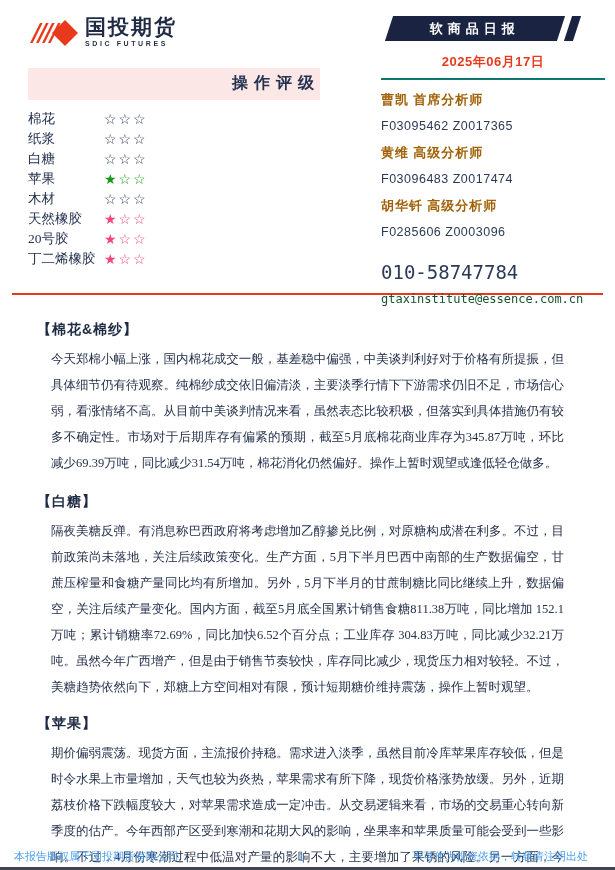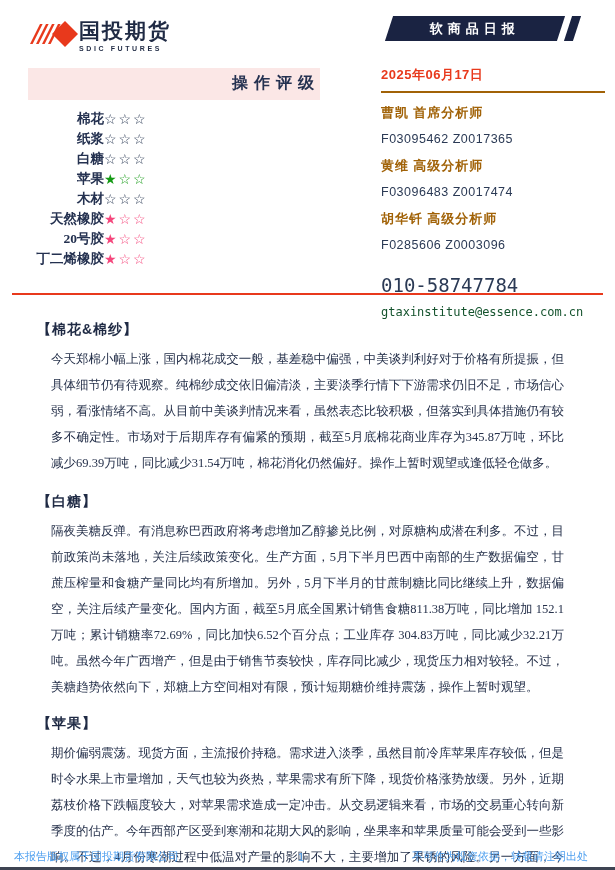--- a/index.html
+++ b/index.html
@@ -5,45 +5,45 @@
   html,body{margin:0;padding:0;background:#ffffff;}
   .page{position:relative;width:615px;height:870px;background:#fff;overflow:hidden;
         font-family:"Liberation Sans",sans-serif;color:#1f2a44;}
 
   
   .top{display:flex;height:280px;}
   .col-left{width:292px;margin-left:28px;padding-top:16px;}
   .col-right{width:224px;margin-left:auto;margin-right:10px;padding-top:16px;}
 
   
-  .logo{display:flex;align-items:center;gap:1px;height:40px;}
+  .logo{display:flex;align-items:flex-start;gap:7px;height:40px;}
   .brand-text{display:flex;flex-direction:column;}
   .brand-cn{font-size:21px;font-weight:bold;letter-spacing:2px;color:#1f2a44;line-height:1.05;}
   .brand-en{font-size:7px;font-weight:bold;letter-spacing:2.6px;color:#1f2a44;margin-top:2px;}
 
   
   .ratings-title{margin-top:12px;background:#fbe7e6;color:#243150;text-align:right;
                  font-size:16px;font-weight:bold;letter-spacing:6px;padding:5px 0 6px;}
   .ratings-list{margin-top:9px;}
   .rating-row{display:flex;align-items:center;height:20px;}
-  .rating-label{min-width:76px;font-size:13.5px;font-weight:bold;color:#243150;
-                font-family:"Liberation Serif",serif;text-align:right;}
+  .rating-label{min-width:76px;font-size:13.5px;font-weight:normal;color:#243150;
+                font-family:"Liberation Serif",serif;}
   .rating-stars{font-size:14px;letter-spacing:2px;line-height:1;}
   .stars-navy{color:#2b3a55;}
   .stars-green{color:#149a14;}
   .stars-pink{color:#f5477c;}
 
   
   .banner{display:flex;align-items:center;margin-left:8px;}
   .banner-main{width:172px;height:25px;background:#1a2342;transform:skewX(-18deg);
                display:flex;align-items:center;justify-content:center;}
   .banner-main span{transform:skewX(18deg);color:#fff;font-size:13px;font-weight:bold;
                     letter-spacing:5px;font-family:"Liberation Serif",serif;}
   .banner-tail{width:9px;height:25px;background:#1a2342;transform:skewX(-18deg);margin-left:7px;}
-  .date-wrap{margin-top:24px;text-align:left;border-bottom:2px solid #a16207;padding-bottom:7px;}
+  .date-wrap{margin-top:11px;text-align:center;border-bottom:2px solid #0f766e;padding-bottom:7px;}
   .date-text{color:#e8391c;font-size:13px;font-weight:bold;letter-spacing:0.5px;}
 
   
   .analysts{margin-top:6px;}
   .an-name{font-size:13px;font-weight:bold;color:#a16207;margin-top:11px;
            font-family:"Liberation Serif",serif;letter-spacing:1px;}
   .an-ids{font-size:12.5px;color:#2b3a55;margin-top:10px;
           font-family:Liberation Sans, sans-serif;letter-spacing:0.5px;}
   .an-phone{margin-top:22px;font-size:19px;color:#2b3a55;font-family:"DejaVu Sans Mono",monospace;}
   .an-email{margin-top:9px;font-size:12px;color:#14532d;font-family:"DejaVu Sans Mono",monospace;

